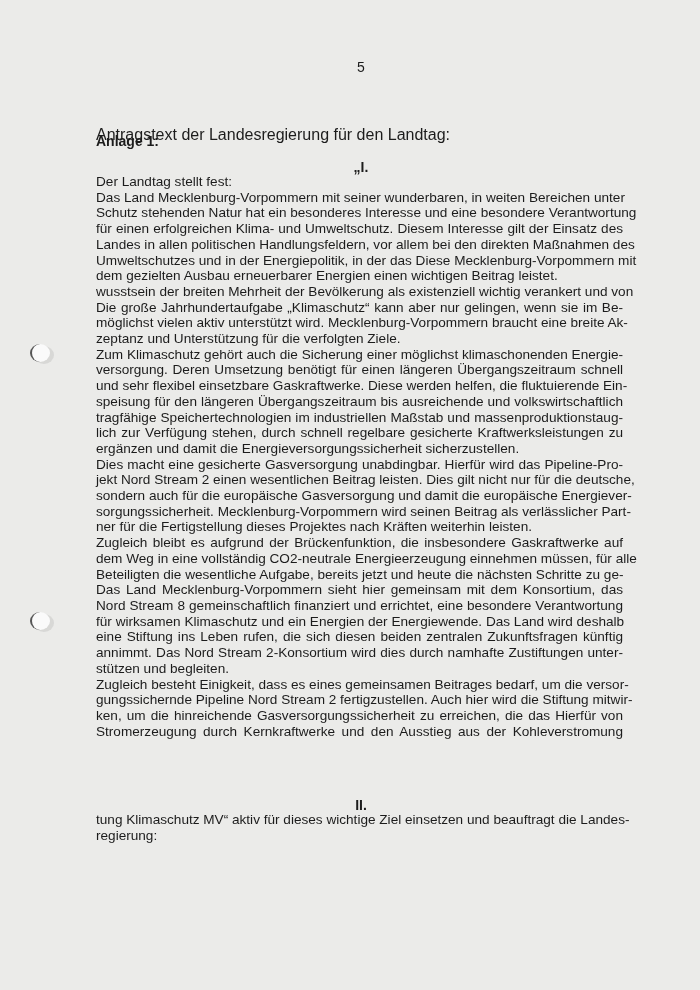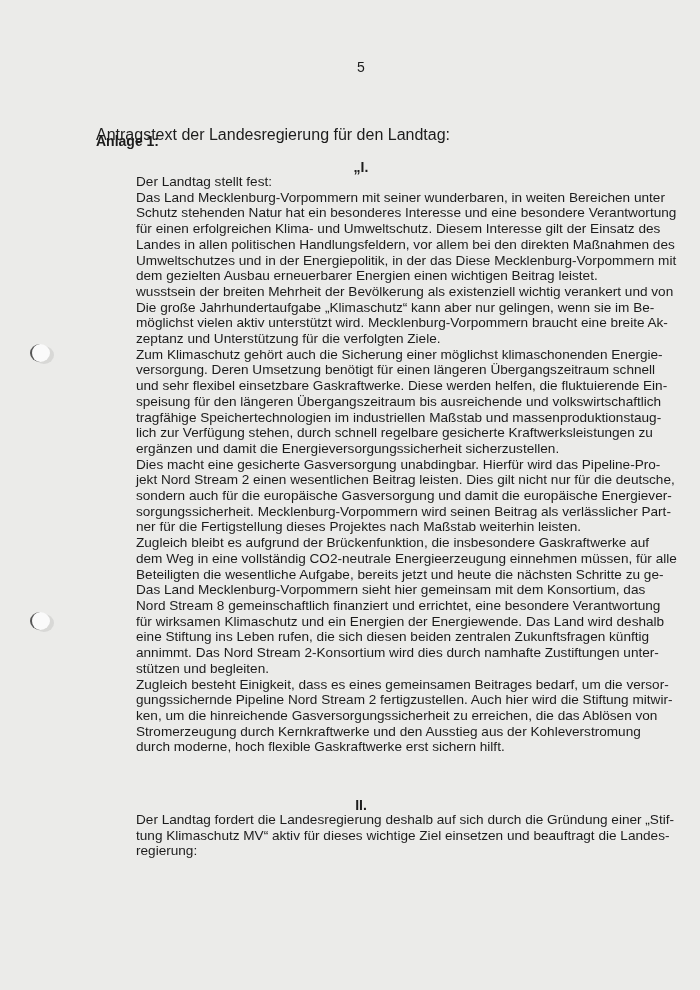--- a/index.html
+++ b/index.html
@@ -32,21 +32,21 @@
   .section-heading {
     position: absolute; left: 0; width: 722px; text-align: center;
     font-size: 14px; font-weight: bold;
   }
   .body-block {
     position: absolute; left: 96px; width: 527px;
     font-size: 13.6px; line-height: 15.7px;
     text-align: justify;
   }
   .body-block p { margin: 0; }
-  .line { display: block; text-align: justify; text-align-last: justify; white-space: nowrap; margin-left: 40px; }
+  .line { display: block; text-align: justify; text-align-last: justify; white-space: nowrap; }
   .line.last { text-align-last: left; }
 </style>
 </head>
 <body>
 
 <div class="page">
 
   <div class="punch" style="left:30px; top:344px;"></div>
   <div class="punch" style="left:30px; top:612px;"></div>
 
@@ -85,50 +85,48 @@
       <span class="line">tragfähige Speichertechnologien im industriellen Maßstab und massenproduktionstaug-</span>
       <span class="line">lich zur Verfügung stehen, durch schnell regelbare gesicherte Kraftwerksleistungen zu</span>
       <span class="line last">ergänzen und damit die Energieversorgungssicherheit sicherzustellen.</span>
     </p>
 
     <p>
       <span class="line">Dies macht eine gesicherte Gasversorgung unabdingbar. Hierfür wird das Pipeline-Pro-</span>
       <span class="line">jekt Nord Stream 2 einen wesentlichen Beitrag leisten. Dies gilt nicht nur für die deutsche,</span>
       <span class="line">sondern auch für die europäische Gasversorgung und damit die europäische Energiever-</span>
       <span class="line">sorgungssicherheit. Mecklenburg-Vorpommern wird seinen Beitrag als verlässlicher Part-</span>
-      <span class="line last">ner für die Fertigstellung dieses Projektes nach Maßstab weiterhin leisten.</span>
+      <span class="line last">ner für die Fertigstellung dieses Projektes nach Kräften weiterhin leisten.</span>
     </p>
 
     <p>
       <span class="line">Zugleich bleibt es aufgrund der Brückenfunktion, die insbesondere Gaskraftwerke auf</span>
       <span class="line">dem Weg in eine vollständig CO2-neutrale Energieerzeugung einnehmen müssen, für alle</span>
       <span class="line">Beteiligten die wesentliche Aufgabe, bereits jetzt und heute die nächsten Schritte zu ge-</span>
     </p>
 
     <p>
       <span class="line">Das Land Mecklenburg-Vorpommern sieht hier gemeinsam mit dem Konsortium, das</span>
       <span class="line">Nord Stream 8 gemeinschaftlich finanziert und errichtet, eine besondere Verantwortung</span>
       <span class="line">für wirksamen Klimaschutz und ein Energien der Energiewende. Das Land wird deshalb</span>
       <span class="line">eine Stiftung ins Leben rufen, die sich diesen beiden zentralen Zukunftsfragen künftig</span>
       <span class="line">annimmt. Das Nord Stream 2-Konsortium wird dies durch namhafte Zustiftungen unter-</span>
       <span class="line last">stützen und begleiten.</span>
     </p>
 
     <p>
       <span class="line">Zugleich besteht Einigkeit, dass es eines gemeinsamen Beitrages bedarf, um die versor-</span>
       <span class="line">gungssichernde Pipeline Nord Stream 2 fertigzustellen. Auch hier wird die Stiftung mitwir-</span>
-      <span class="line">ken, um die hinreichende Gasversorgungssicherheit zu erreichen, die das Ablösen von</span>
+      <span class="line">ken, um die hinreichende Gasversorgungssicherheit zu erreichen, die das Hierfür von</span>
       <span class="line">Stromerzeugung durch Kernkraftwerke und den Ausstieg aus der Kohleverstromung</span>
-      <span class="line last">durch moderne, hoch flexible Gaskraftwerke erst sichern hilft.</span>
     </p>
   </div>
 
   <div class="section-heading" style="top:797px;">II.</div>
 
   <div class="body-block" style="top:812px;">
     <p>
-      <span class="line">Der Landtag fordert die Landesregierung deshalb auf sich durch die Gründung einer „Stif-</span>
       <span class="line">tung Klimaschutz MV“ aktiv für dieses wichtige Ziel einsetzen und beauftragt die Landes-</span>
       <span class="line last">regierung:</span>
     </p>
   </div>
 
 </div>
 
 </body></html>

